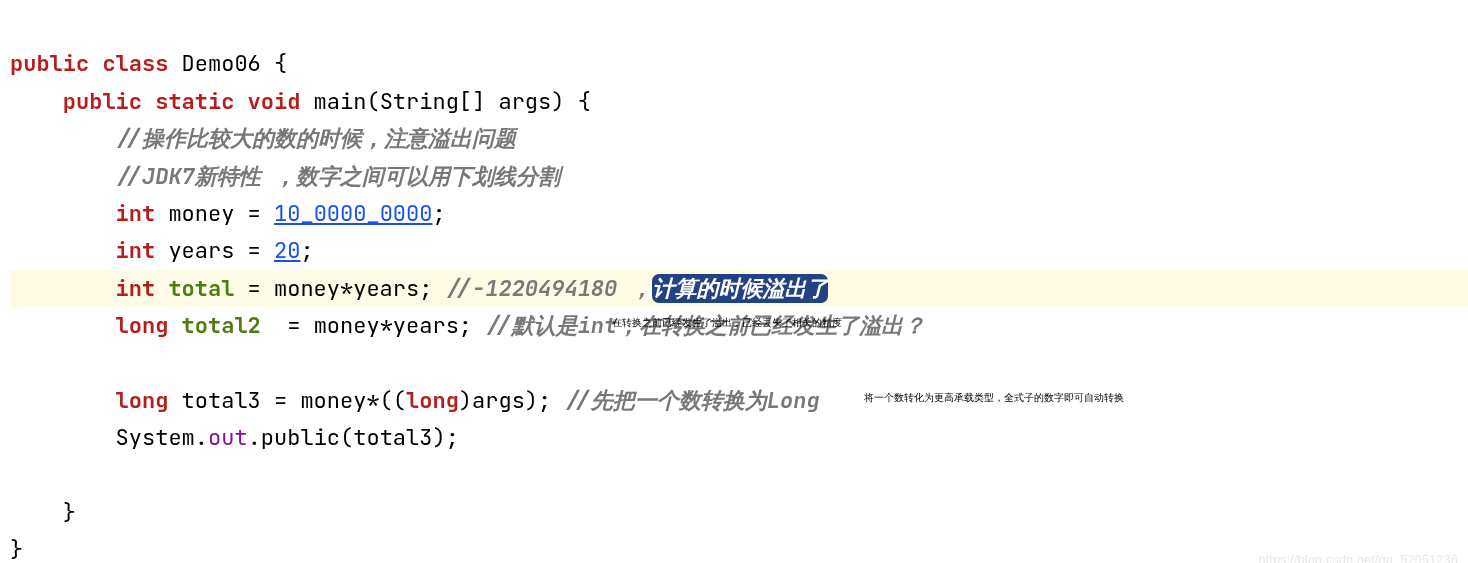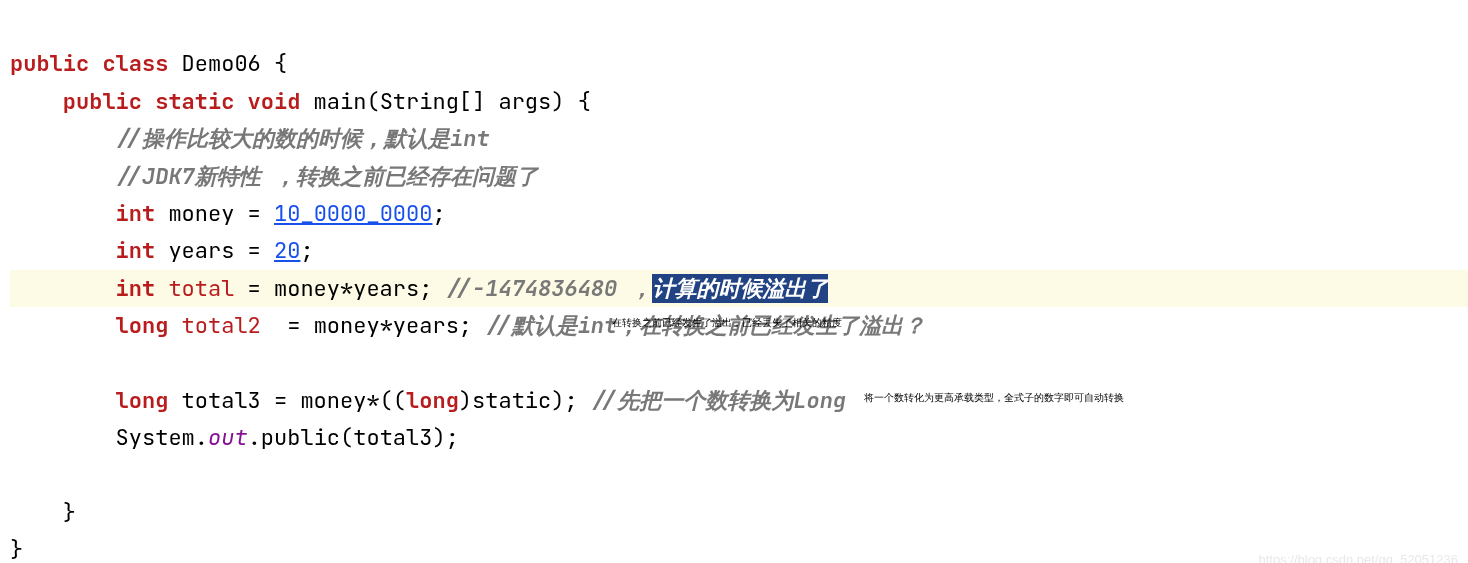--- a/index.html
+++ b/index.html
@@ -13,28 +13,29 @@
     width: 1468px;
     position: relative;
   }
   .code-area {
     padding: 8px 0 8px 10px;
     white-space: pre;
   }
   .kw { color: #b91c1c; font-weight: bold; }
   .num { color: #1750eb; text-decoration: underline; }
   .comment { color: #787878; font-style: italic; font-weight: bold; }
-  .static-field { color: #871094; font-style: italic; }
-  .var { color: #b91c1c; }
+  .static-field { color: #871094; }
+  .var { color: #4d7c0f; font-weight: bold; }
   .highlight-line { background: #fdfbe6; display: inline-block; width: 100%; }
   .sel {
     background: #214283;
     color: #fff;
     font-style: italic;
     font-weight: bold;
+    border-radius: 7px;
   }
   .annot {
     position: absolute;
     font-family: Liberation Sans, sans-serif;
     color: #000;
     font-size: 10px;
     font-style: normal;
     font-weight: normal;
     white-space: nowrap;
   }
@@ -46,28 +47,28 @@
     font-size: 13px;
     color: #e8e8e8;
   }
 </style>
 </head>
 <body>
 
 <div class="code-area">
 <span><span class="kw">public class</span> <span>Demo06</span><span> {</span></span>
 <span>    <span class="kw">public static void</span><span> main</span><span>(String[] args) {</span></span>
-<span>        <span class="comment">//操作比较大的数的时候，默认是int</span></span>
-<span>        <span class="comment">//JDK7新特性 ，转换之前已经存在问题了</span></span>
+<span>        <span class="comment">//操作比较大的数的时候，注意溢出问题</span></span>
+<span>        <span class="comment">//JDK7新特性 ，数字之间可以用下划线分割</span></span>
 <span>        <span class="kw">int</span><span> money = </span><span class="num">10_0000_0000</span><span>;</span></span>
 <span>        <span class="kw">int</span><span> years = </span><span class="num">20</span><span>;</span></span>
-<span class="highlight-line">        <span class="kw">int</span><span class="var"> total</span><span> = money*years; </span><span class="comment">//-1474836480 ，</span><span class="sel">计算的时候溢出了</span></span>
+<span class="highlight-line">        <span class="kw">int</span><span class="var"> total</span><span> = money*years; </span><span class="comment">//-1220494180 ，</span><span class="sel">计算的时候溢出了</span></span>
 <span>        <span class="kw">long</span><span class="var"> total2</span><span>  = money*years; </span><span class="comment">//默认是int，在转换之前已经发生了溢出？</span></span>
 
-<span>        <span class="kw">long</span><span> total3 = money*((</span><span class="kw">long</span><span>)static); </span><span class="comment">//先把一个数转换为Long</span></span>
+<span>        <span class="kw">long</span><span> total3 = money*((</span><span class="kw">long</span><span>)args); </span><span class="comment">//先把一个数转换为Long</span></span>
 <span>        <span>System.</span><span class="static-field">out</span><span>.public(total3);</span></span>
 
 <span>    <span>}</span></span>
 <span><span>}</span></span>
 </div>
 
 <div class="annot" style="left:612px; top:314px;">在转换之前已经发生了溢出，已经丢失了相关的精度</div>
 <div class="annot" style="left:864px; top:389px;">将一个数转化为更高承载类型，全式子的数字即可自动转换</div>
 
 <div class="watermark">https://blog.csdn.net/qq_52051236</div>

